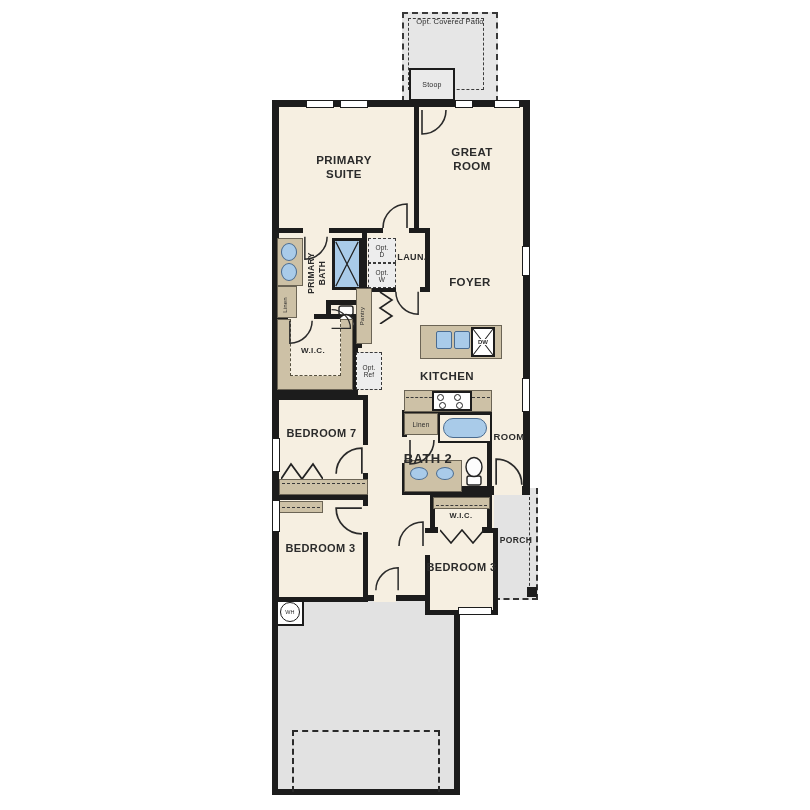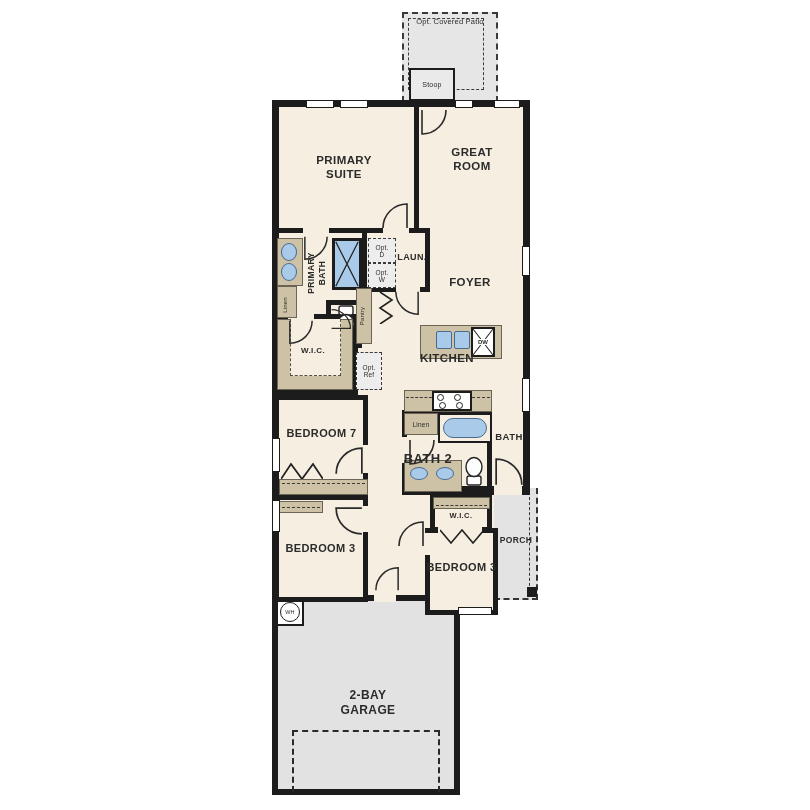--- a/index.html
+++ b/index.html
@@ -202,23 +202,22 @@
   <div class="a win" style="left:458px;top:607px;width:34px;height:8px"></div>
 
   <div class="lbl" style="left:309px;top:153px;width:70px;font-size:11.5px">PRIMARY SUITE</div>
   <div class="lbl" style="left:442px;top:145px;width:60px;font-size:11.5px">GREAT ROOM</div>
   <div class="lbl v" style="left:287px;top:260px;width:64px;height:26px;font-size:8.5px;white-space:normal">PRIMARY BATH</div>
   <div class="lbl sm v" style="left:271px;top:300px;width:32px;height:10px;font-size:6px">Linen</div>
   <div class="lbl" style="left:386px;top:252px;width:52px;font-size:9px">LAUN.</div>
   <div class="lbl sm v" style="left:348px;top:311px;width:32px;height:10px;font-size:6px">Pantry</div>
   <div class="lbl" style="left:288px;top:346px;width:50px;font-size:8px">W.I.C.</div>
   <div class="lbl" style="left:425px;top:275px;width:90px;font-size:11.5px">FOYER</div>
-  <div class="lbl" style="left:402px;top:351px;width:90px;font-size:11.5px">KITCHEN</div>
+  <div class="lbl" style="left:402px;top:369px;width:90px;font-size:11.5px">KITCHEN</div>
   <div class="lbl" style="left:388px;top:451px;width:80px;font-size:13px">BATH 2</div>
-  <div class="lbl" style="left:480px;top:431px;width:58px;font-size:9.5px">BATH</div>
+  <div class="lbl" style="left:480px;top:431px;width:58px;font-size:9.5px">ROOM</div>
   <div class="lbl" style="left:264px;top:427px;width:115px;font-size:11px">BEDROOM 7</div>
   <div class="lbl" style="left:263px;top:542px;width:115px;font-size:11px">BEDROOM 3</div>
   <div class="lbl" style="left:436px;top:511px;width:50px;font-size:7.5px">W.I.C.</div>
   <div class="lbl" style="left:404px;top:561px;width:115px;font-size:11px">BEDROOM 3</div>
   <div class="lbl" style="left:486px;top:535px;width:60px;font-size:8.5px">PORCH</div>
-  <div class="lbl" style="left:322px;top:688px;width:92px;font-size:12px">2-BAY GARAGE</div>
 
 </div>
 
 </body></html>

